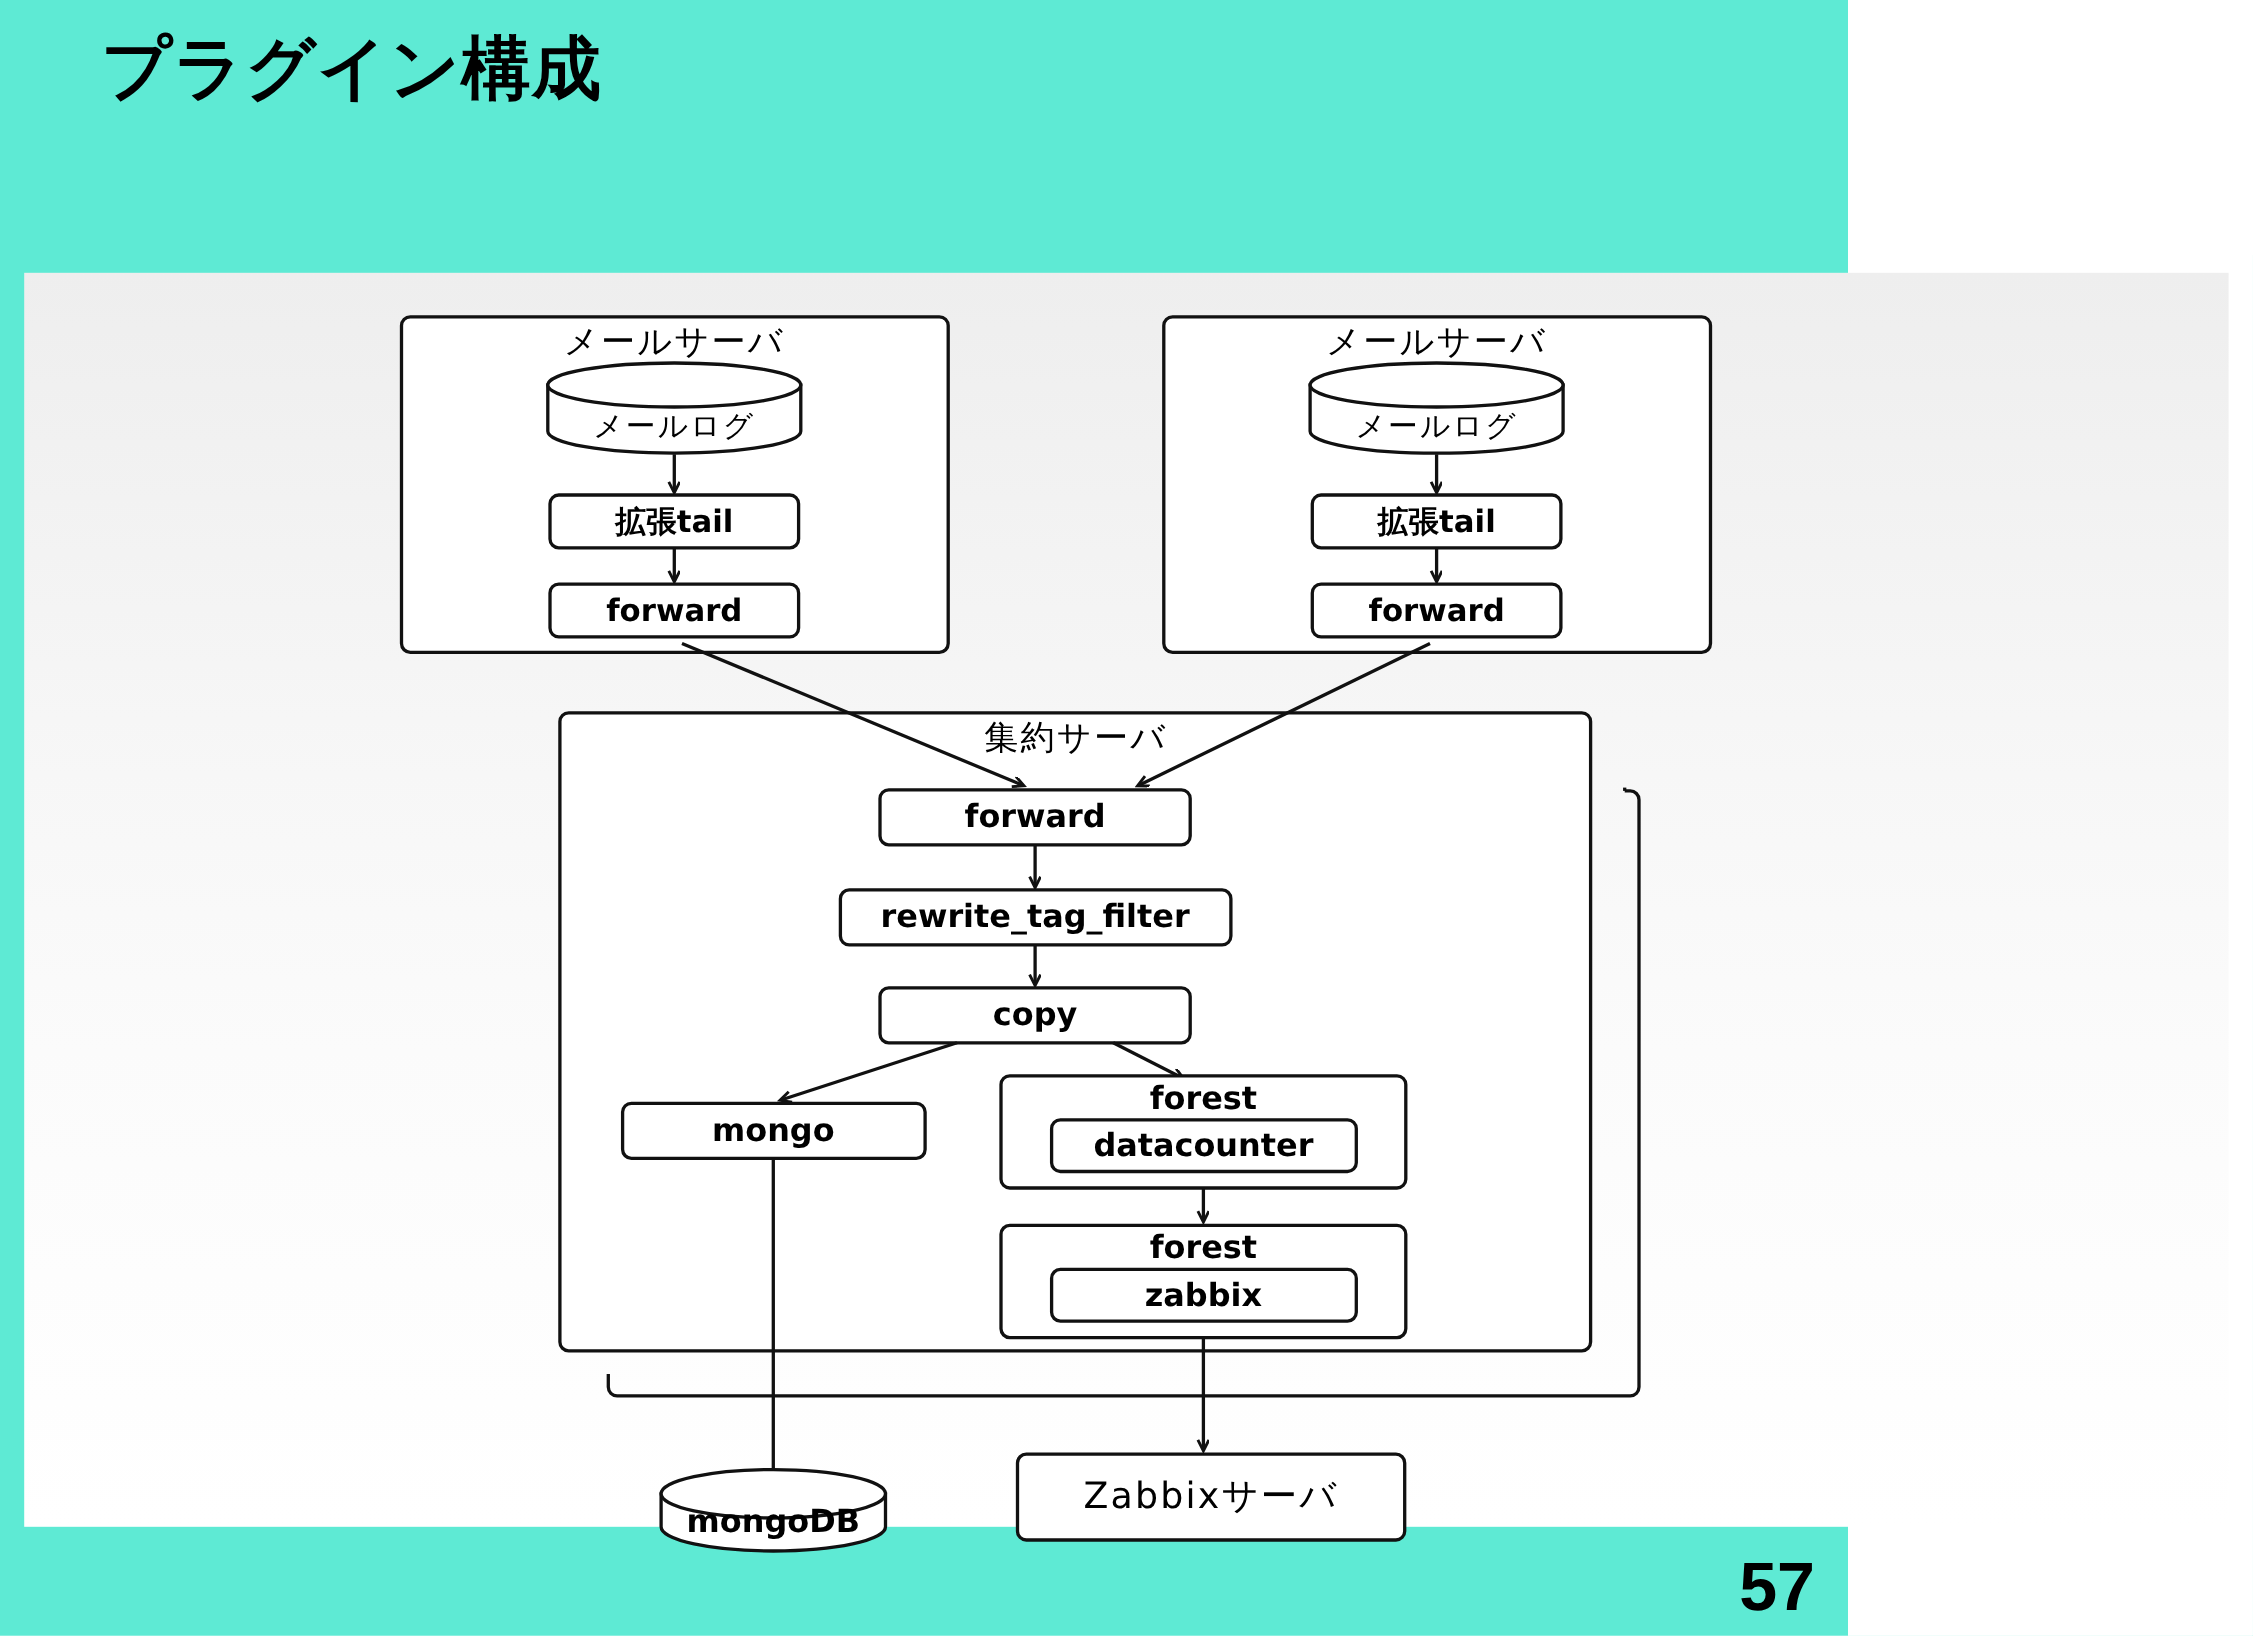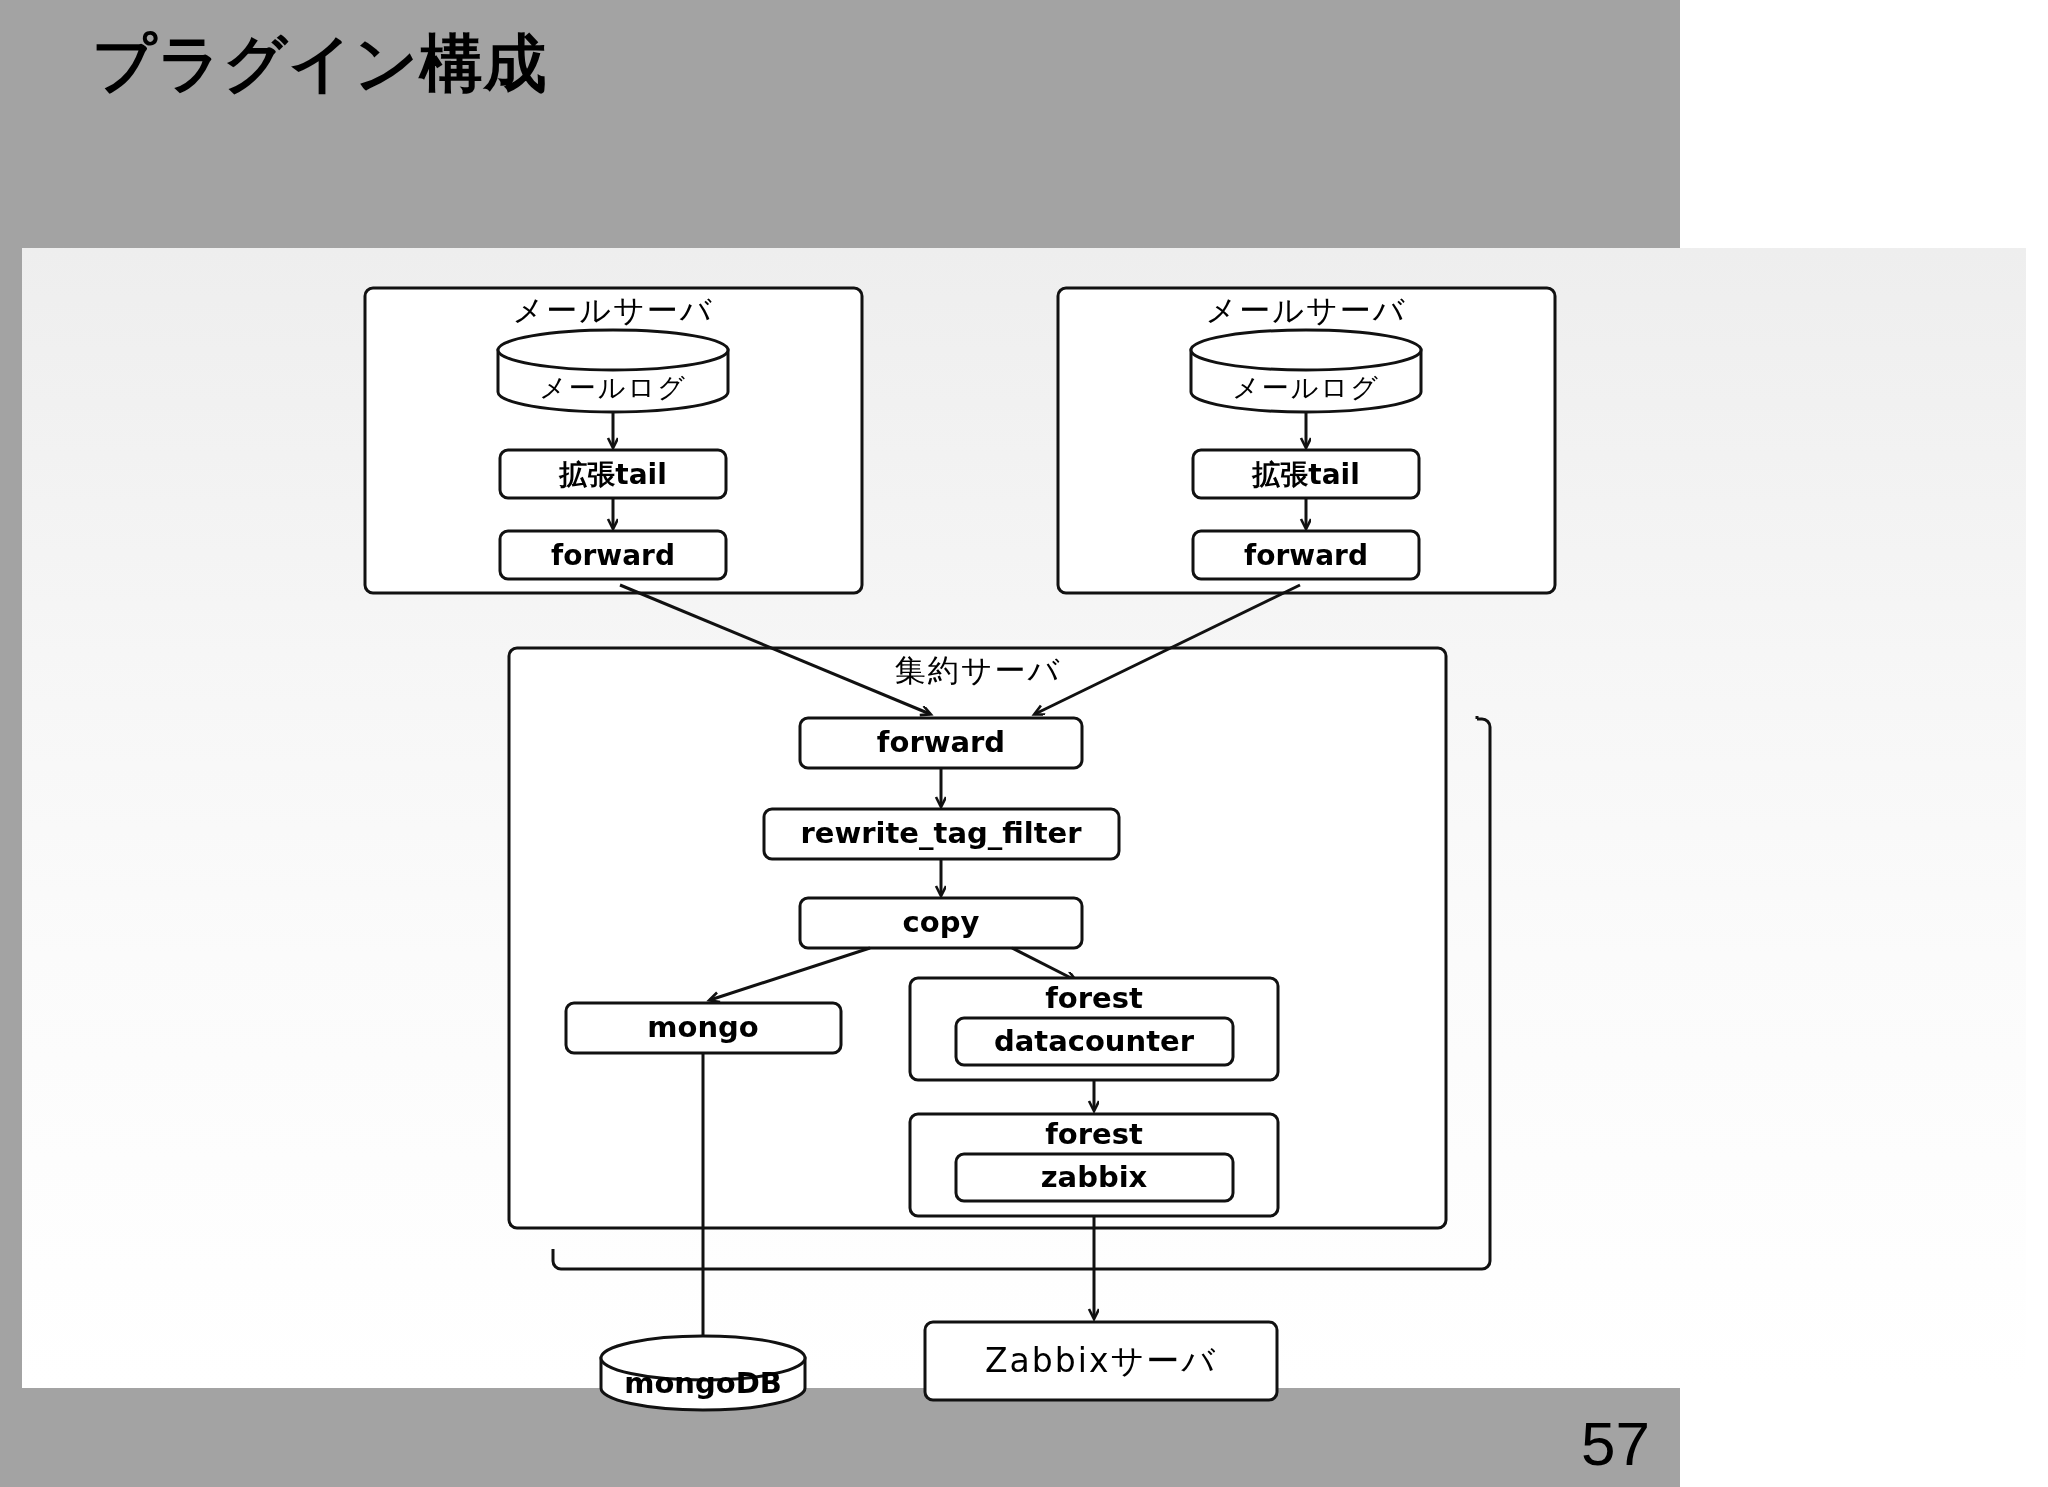--- a/index.html
+++ b/index.html
@@ -12,21 +12,21 @@
     height: 1487px;
     font-family: "Liberation Sans", "DejaVu Sans", sans-serif;
     position: relative;
     overflow: hidden;
   }
   #slide {
     position: absolute;
     left: 0; top: 0;
     width: 1680px;
     height: 1487px;
-    background: #a3a3a3;
+    background: #5eead4;
   }
   #slide-title {
     position: absolute;
     left: 92px;
     top: 24px;
     font-size: 63px;
     font-weight: 700;
     color: #000000;
     letter-spacing: 1px;
     white-space: nowrap;
@@ -47,20 +47,21 @@
     width: 2048px;
     height: 1487px;
   }
   #page-number {
     position: absolute;
     right: 30px;
     bottom: 8px;
     font-size: 62px;
     color: #000000;
     font-family: "Liberation Sans", "DejaVu Sans", sans-serif;
+    font-weight: bold;
   }
   .nodeLabel {
     font-family: "DejaVu Sans", "Liberation Sans", sans-serif;
     font-weight: 700;
     fill: #000000;
     text-anchor: middle;
     dominant-baseline: middle;
   }
   .jp {
     font-family: "DejaVu Sans", "Liberation Sans", sans-serif;

